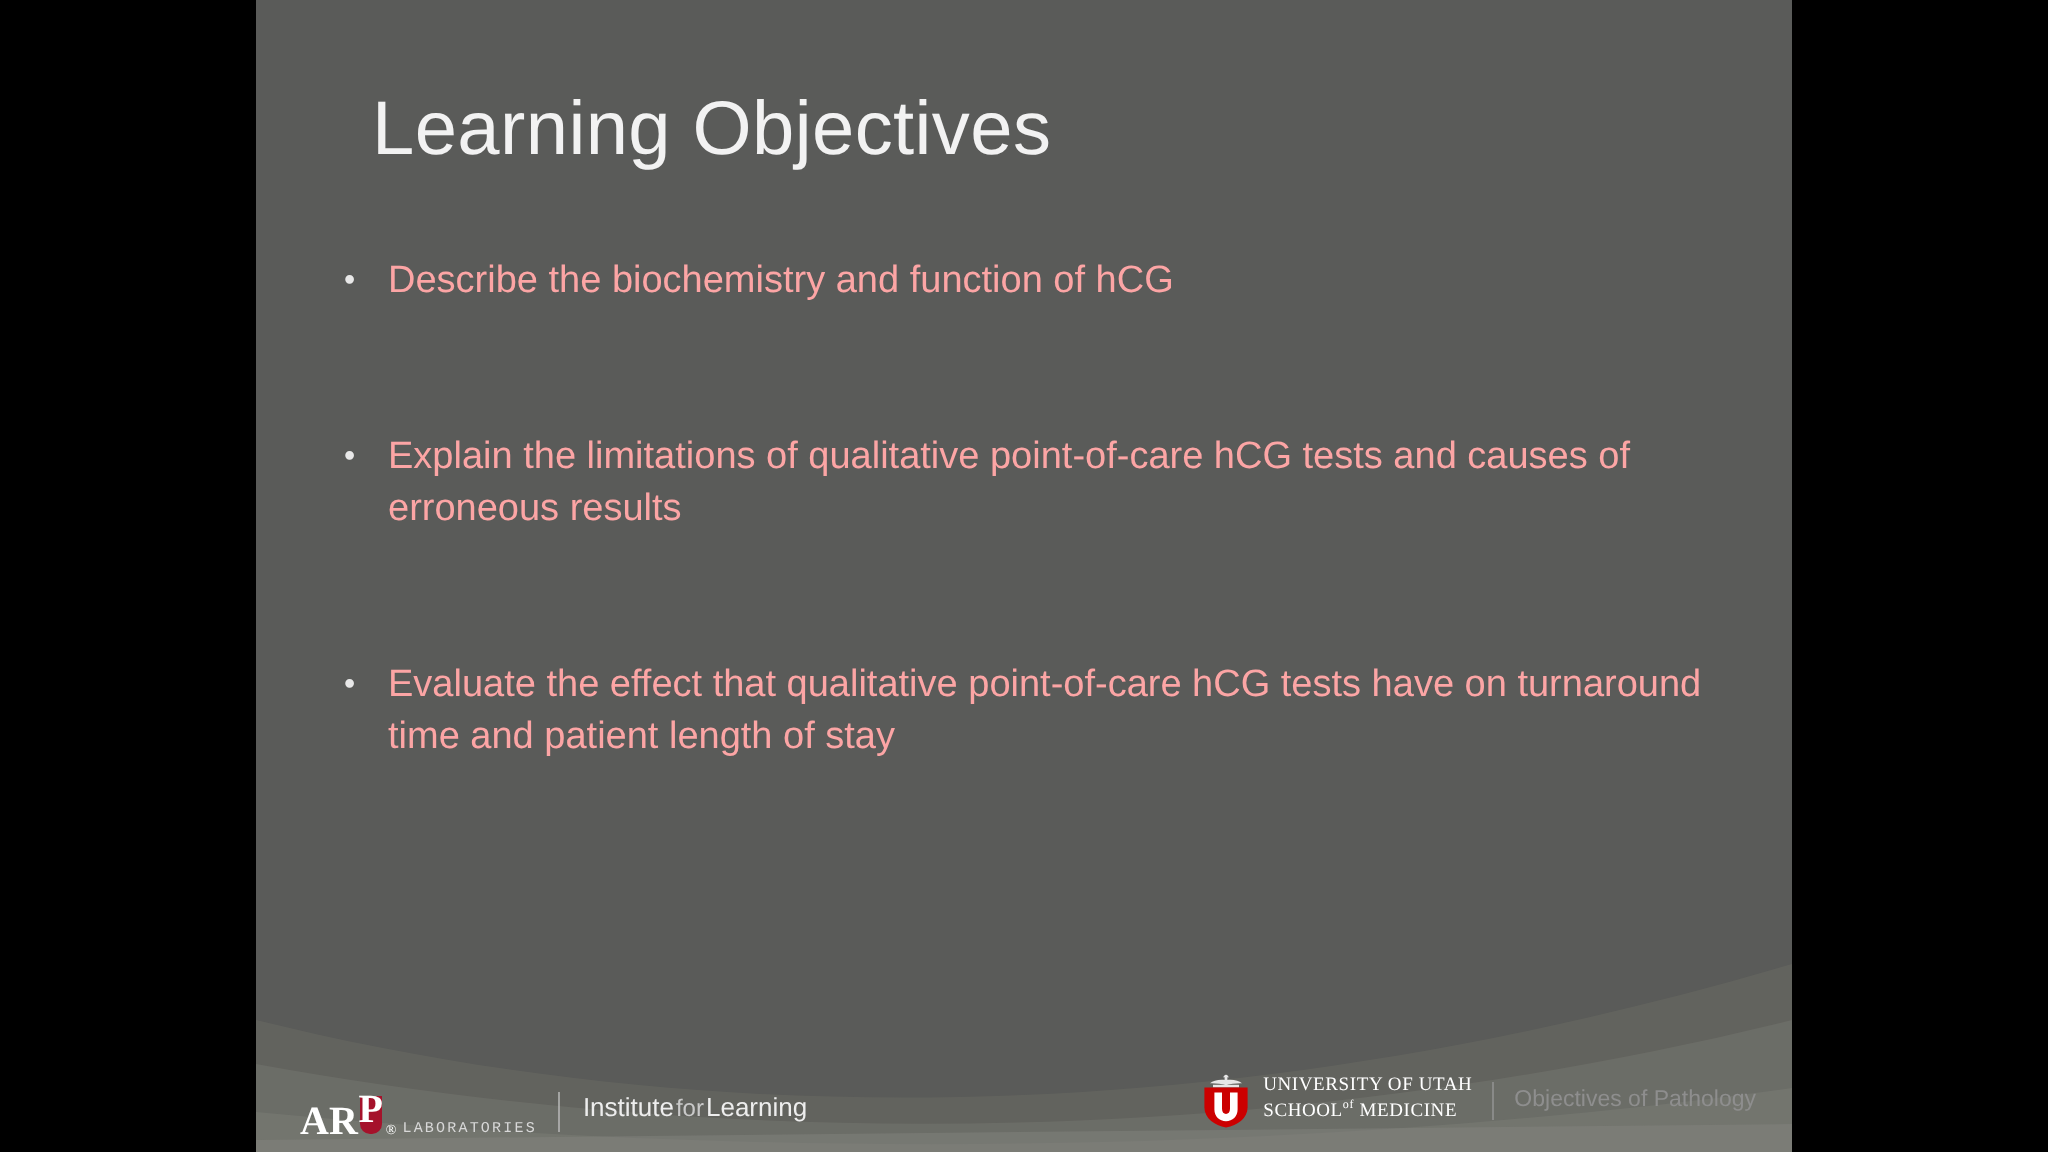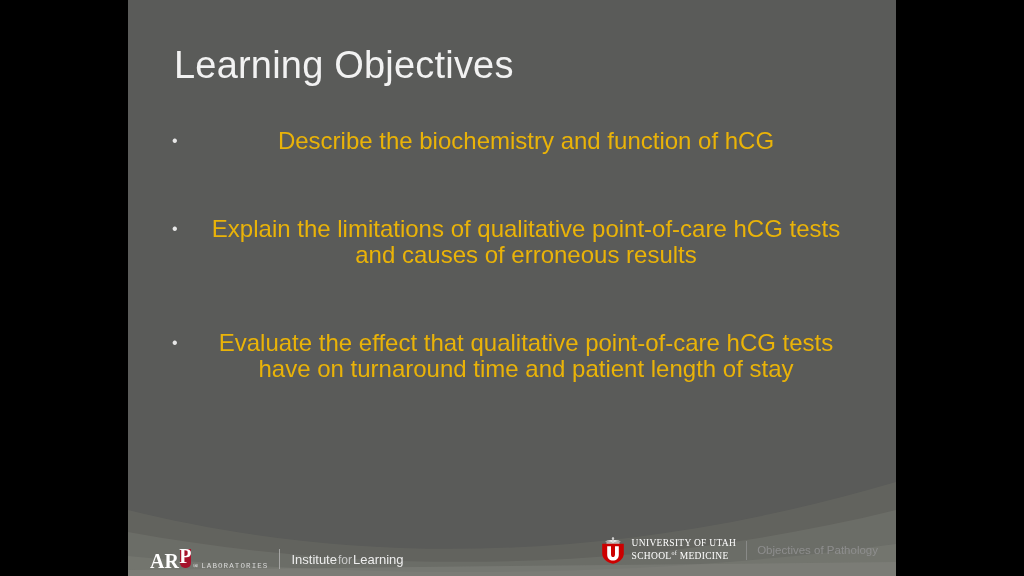--- a/index.html
+++ b/index.html
@@ -28,21 +28,21 @@
     top: 0;
     width: 768px;
     height: 576px;
     background: #5a5b59;
     overflow: hidden;
   }
 
   
   #title {
     position: absolute;
-    left: 46px;
+    left: 58px;
     top: 44px;
     font-size: 38px;
     font-weight: 400;
     color: #f2f2f2;
     letter-spacing: 0.2px;
     white-space: nowrap;
   }
 
   #bullets {
     position: absolute;
@@ -60,25 +60,24 @@
     flex: 0 0 26px;
     color: #e8e8e8;
     font-size: 16px;
     line-height: 26px;
     text-align: left;
     padding-left: 4px;
     box-sizing: border-box;
   }
   .bullet-text {
     flex: 1 1 auto;
-    color: #eab308;
-    font-size: 24px;
+    color: #fca5a5;
+    font-size: 19px;
     line-height: 26px;
     font-weight: 400;
-    text-align: center;
   }
 
   
   #waves {
     position: absolute;
     left: 0;
     bottom: 0;
     width: 768px;
     height: 110px;
     pointer-events: none;
@@ -91,21 +90,21 @@
     bottom: 0;
     width: 768px;
     height: 40px;
   }
 
   .brand-left {
     position: absolute;
     left: 22px;
     bottom: 4px;
     display: flex;
-    align-items: center;
+    align-items: flex-start;
     height: 26px;
   }
   .brand-right {
     position: absolute;
     right: 18px;
     bottom: 13px;
     display: flex;
     align-items: center;
     height: 26px;
   }

